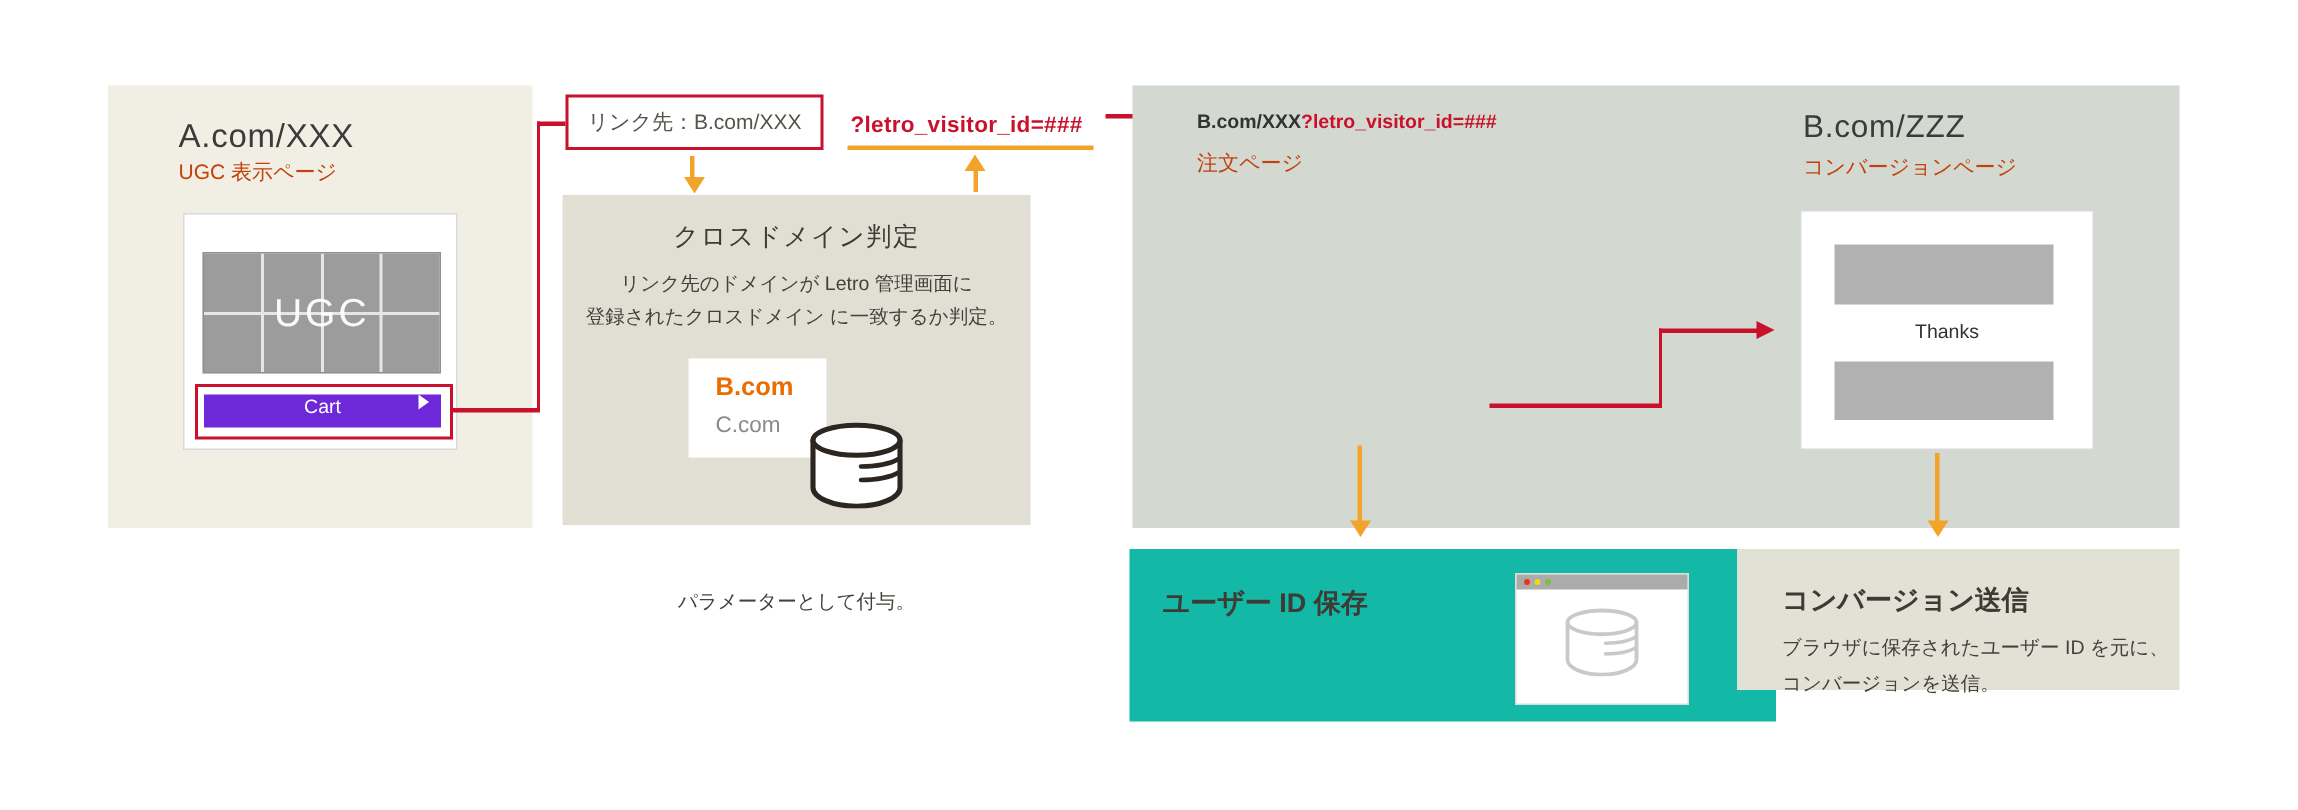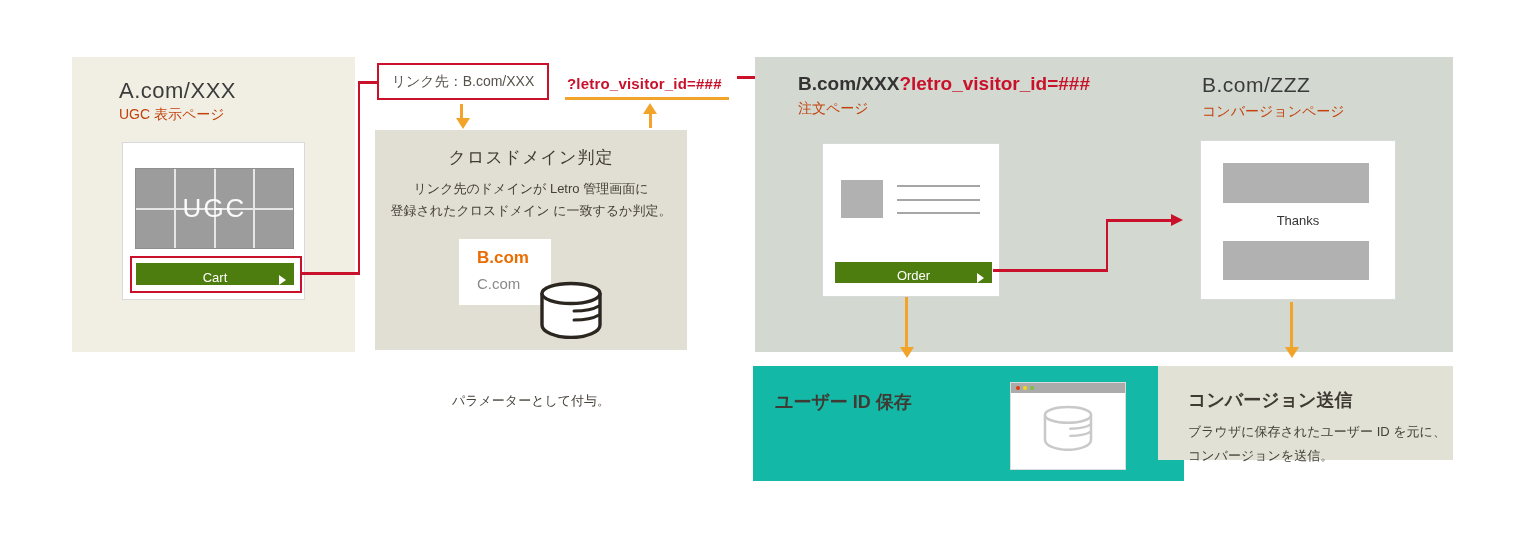--- a/index.html
+++ b/index.html
@@ -15,33 +15,33 @@
 
   
   .panel-a{left:72px;top:57px;width:283px;height:295px;background:#f1efe4;}
   .panel-cross{left:375px;top:130px;width:312px;height:220px;background:#e1dfd3;}
   .panel-main{left:755px;top:57px;width:698px;height:295px;background:#d3d8d0;}
   .panel-store{left:753px;top:366px;width:431px;height:115px;background:#14b8a6;}
   .panel-send{left:1158px;top:366px;width:295px;height:94px;background:#e2e1d6;}
 
   
   .h-big{font-size:22px;color:#3b3b3b;letter-spacing:.5px;}
-  .h-big-bold{font-size:19px;font-weight:700;color:#333;}
+  .h-big-bold{font-size:13px;font-weight:700;color:#333;}
   .h-sub{font-size:14px;color:#c2410c;}
   .h-panel{font-size:18px;font-weight:700;color:var(--ink);}
   .body-txt{font-size:13px;color:#45403a;}
 
   
   .card{background:#fff;border:1px solid #d9d9d9;box-sizing:border-box;}
   .ugc-grid{left:134px;top:167px;width:159px;height:81px;border:1px solid #8f8f8f;background:#e6e6e6;
             display:grid;grid-template-columns:repeat(4,1fr);grid-template-rows:repeat(2,1fr);gap:2px;box-sizing:border-box;}
   .ugc-tile{background:#9c9c9c;}
   .ugc-label{left:134px;top:167px;width:159px;height:81px;display:flex;align-items:center;justify-content:center;
              font-size:26px;color:rgba(255,255,255,.95);letter-spacing:2px;}
-  .btn-dark{background:#4d7c0f;color:#fff;font-size:13px;display:flex;align-items:flex-end;justify-content:center;position:absolute;}
+  .btn-dark{background:#6d28d9;color:#fff;font-size:13px;display:flex;align-items:flex-start;justify-content:center;position:absolute;}
   .btn-dark .play{position:absolute;right:8px;width:0;height:0;border-top:5px solid transparent;border-bottom:5px solid transparent;border-left:7px solid #fff;}
   .red-outline{border:2px solid var(--red);box-sizing:border-box;}
 
   
   .link-box{left:377px;top:63px;width:172px;height:37px;background:#fff;border:2px solid var(--red);box-sizing:border-box;
             display:flex;align-items:center;justify-content:center;font-size:14px;color:#57534c;}
 
   
   .rline{background:var(--red);}
   .oline{background:var(--orange);}
@@ -131,30 +131,20 @@
   <div class="abs rline" style="left:737px;top:76px;width:36px;height:2.5px;"></div>
   <div class="abs ah-right" style="left:771px;top:71px;"></div>
 
   <div class="abs panel-main"></div>
 
   <div class="abs h-big-bold" style="left:798px;top:73px;">
     <span>B.com/XXX</span><span class="red-bold">?letro_visitor_id=###</span>
   </div>
   <div class="abs h-sub" style="left:798px;top:100px;">注文ページ</div>
 
-  <div class="abs card" style="left:822px;top:143px;width:178px;height:154px;">
-    <div class="abs bar" style="left:18px;top:36px;width:42px;height:38px;"></div>
-    <div class="abs thin-line" style="left:74px;top:41px;width:83px;"></div>
-    <div class="abs thin-line" style="left:74px;top:55px;width:83px;"></div>
-    <div class="abs thin-line" style="left:74px;top:68px;width:83px;"></div>
-    <div class="btn-dark" style="left:12px;top:118px;width:157px;height:21px;">
-      <span>Order</span>
-      <span class="play"></span>
-    </div>
-  </div>
 
   <div class="abs rline" style="left:993px;top:269px;width:115px;height:2.5px;"></div>
   <div class="abs rline" style="left:1105.5px;top:219px;width:2.5px;height:52px;"></div>
   <div class="abs rline" style="left:1105.5px;top:219px;width:67px;height:2.5px;"></div>
   <div class="abs ah-right" style="left:1171px;top:214px;"></div>
 
   <div class="abs h-big" style="left:1202px;top:73px;font-size:21px;">B.com/ZZZ</div>
   <div class="abs h-sub" style="left:1202px;top:103px;">コンバージョンページ</div>
 
   <div class="abs card" style="left:1200px;top:140px;width:196px;height:160px;">

